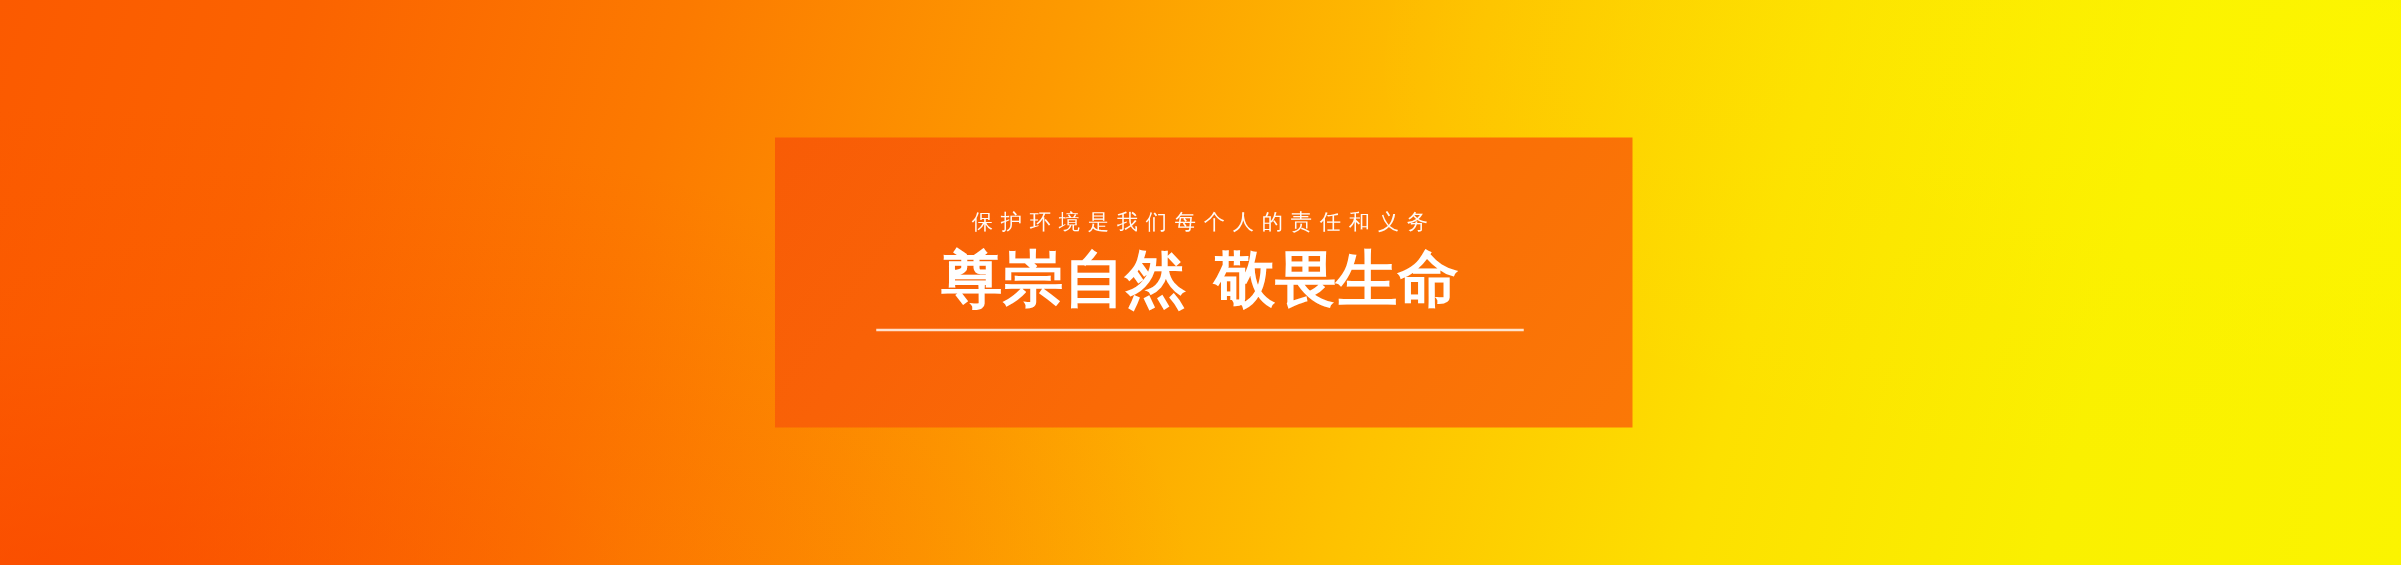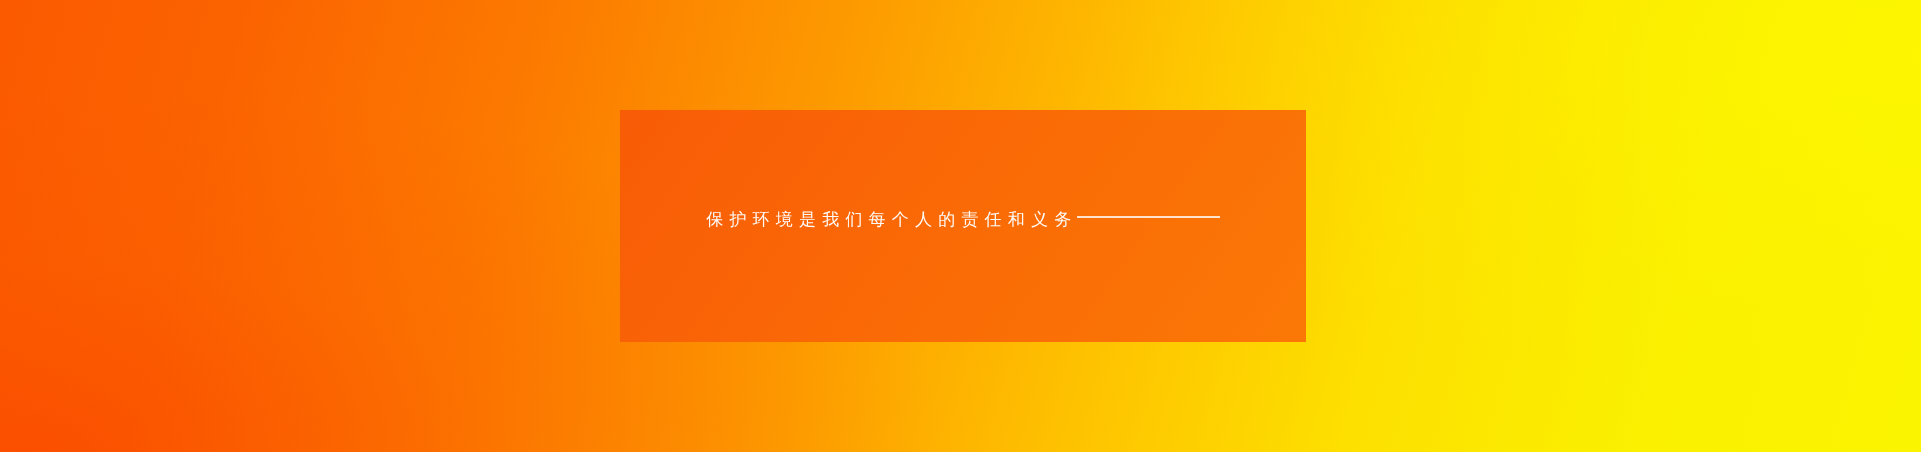--- a/index.html
+++ b/index.html
@@ -68,20 +68,21 @@
       #FB7806 100%);
   }
 
   .panel-inner {
     position: absolute;
     left: 80px;
     top: 0;
     width: 520px;
     height: 100%;
     display: flex;
+    flex-direction: column;
     align-items: center;
     justify-content: center;
   }
 
   .tagline {
     color: #FFFFFF;
     font-size: 17px;
     line-height: 1;
     letter-spacing: 6.2px;
     text-indent: 6.2px;
@@ -126,20 +127,23 @@
 </head>
 <body>
 
 <div id="banner">
 
   <div class="panel">
     <div class="panel-inner">
 
       <div class="tagline">保护环境是我们每个人的责任和义务</div>
 
+      <div class="headline">
+        <span>尊崇自然</span><span class="gap"></span><span>敬畏生命</span>
+      </div>
 
       <div class="divider"></div>
 
 
     </div>
   </div>
 
 </div>
 
 </body></html>

